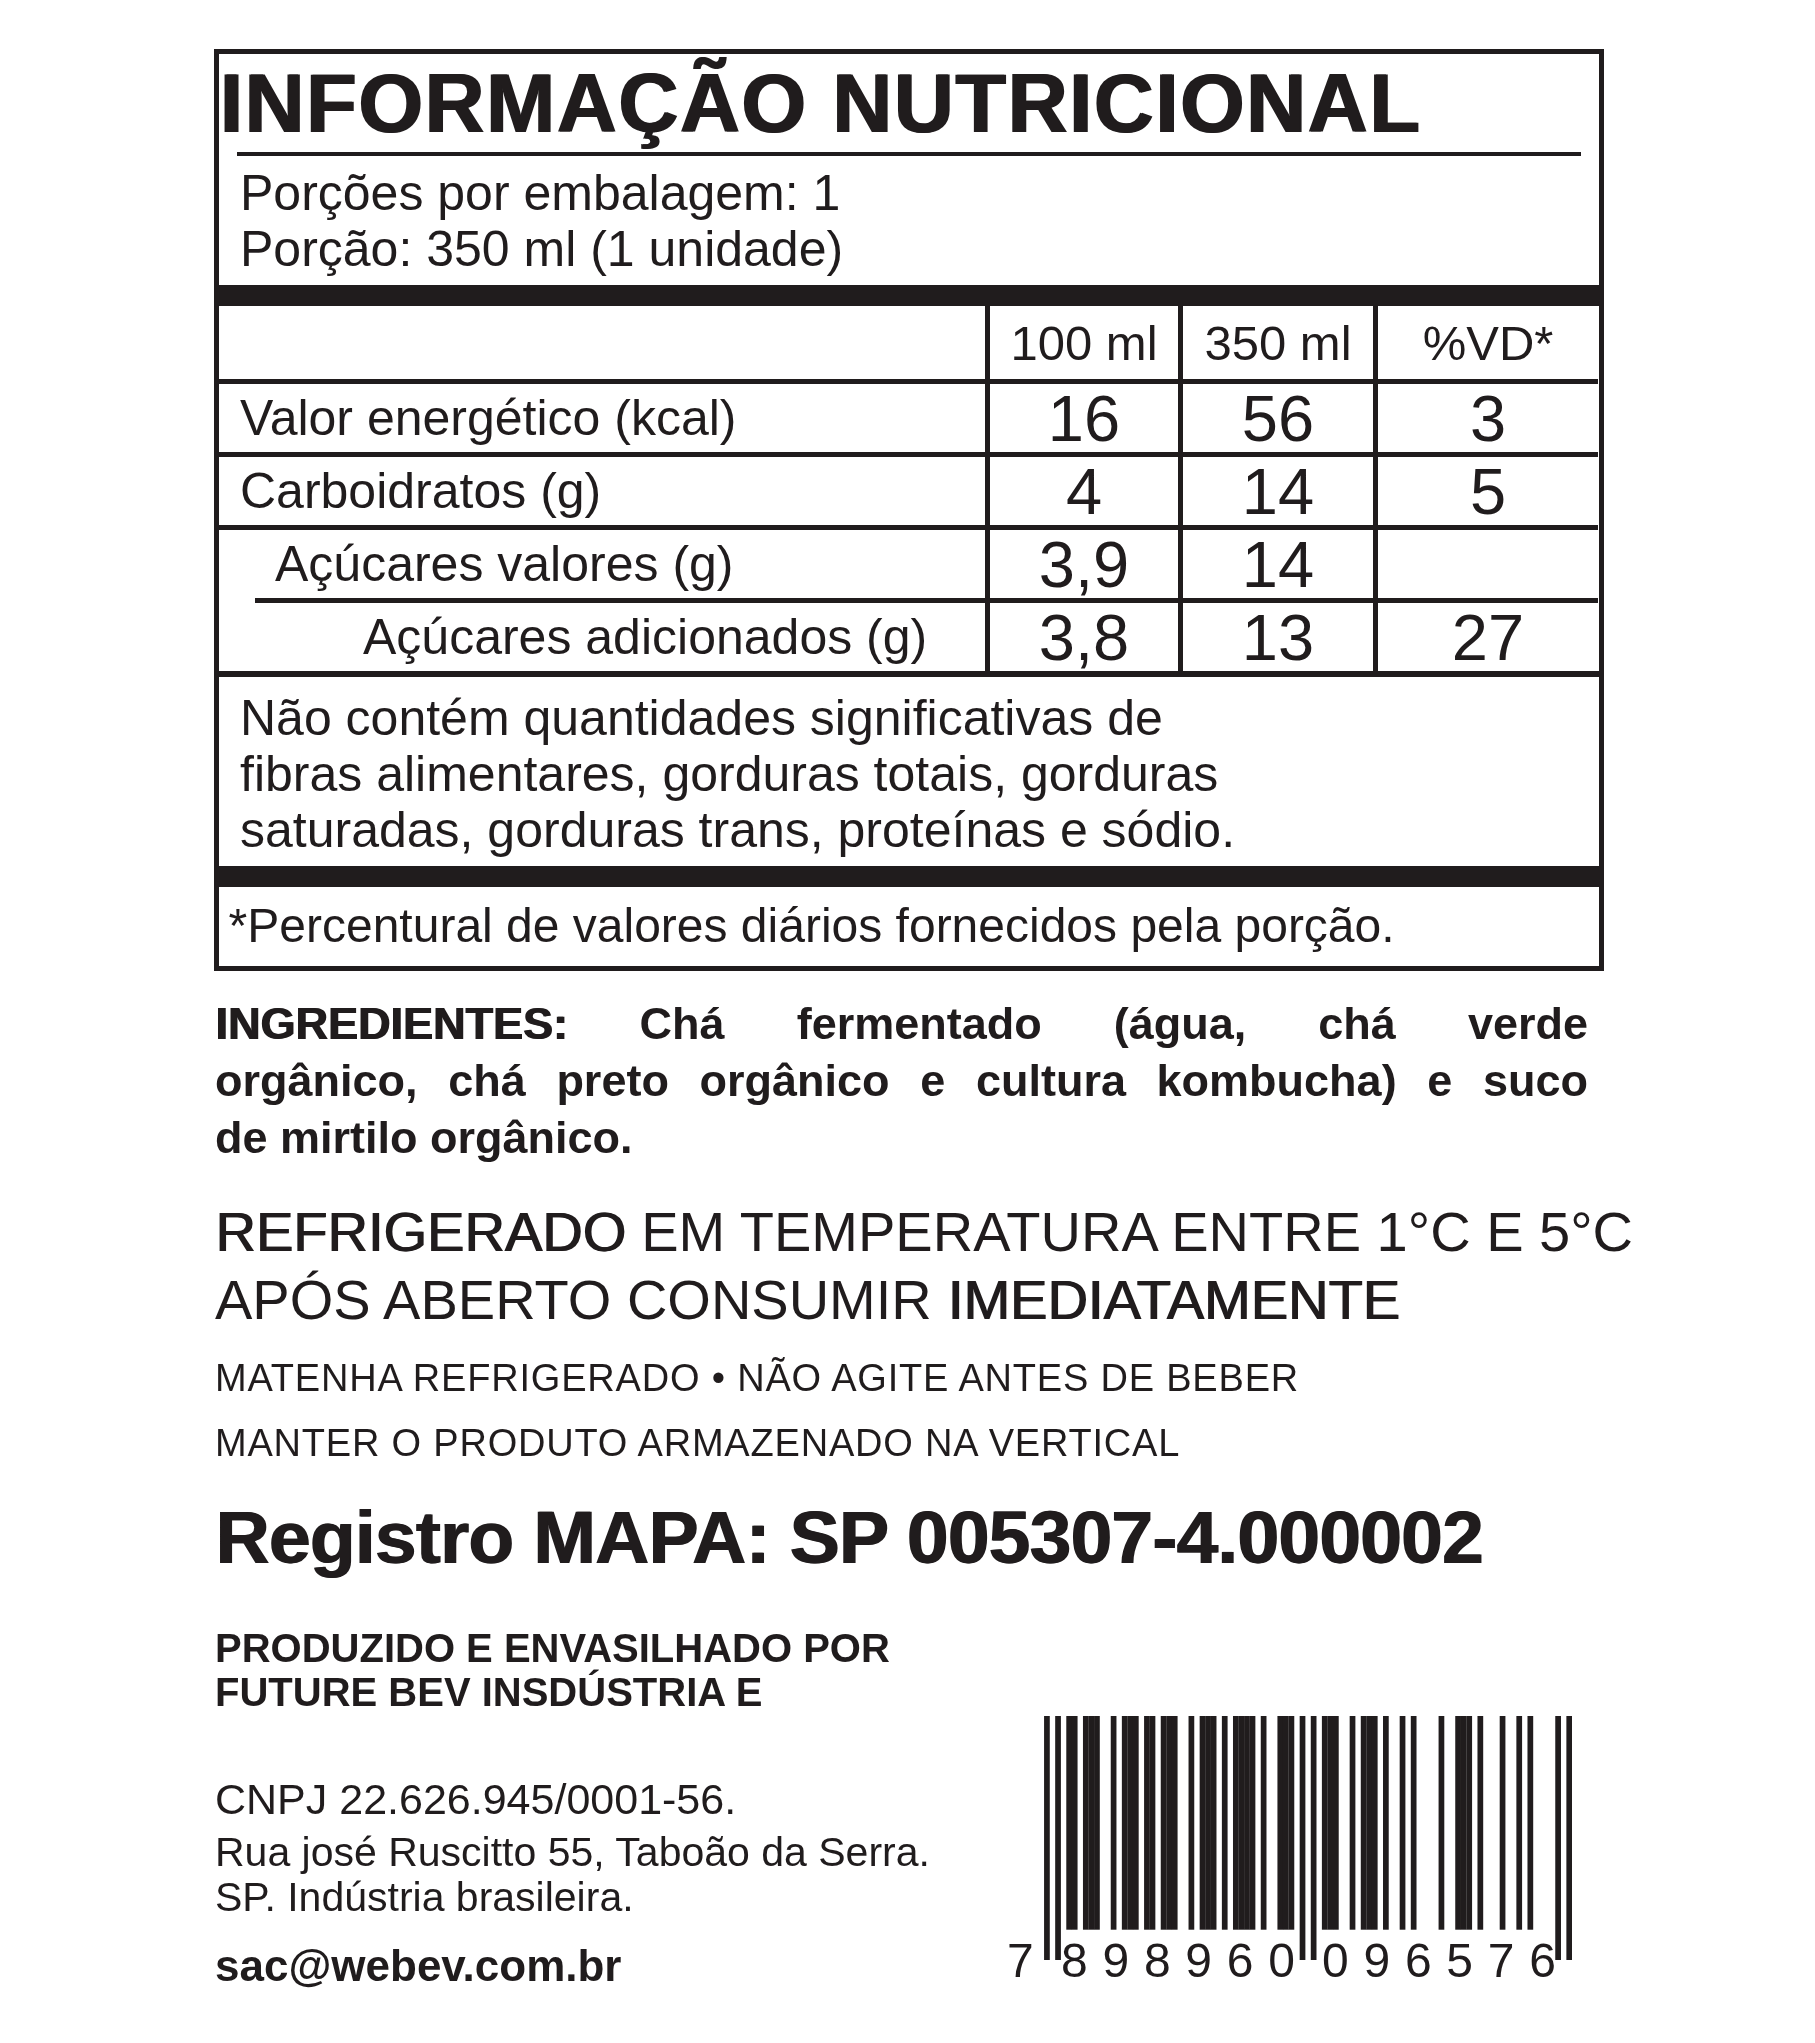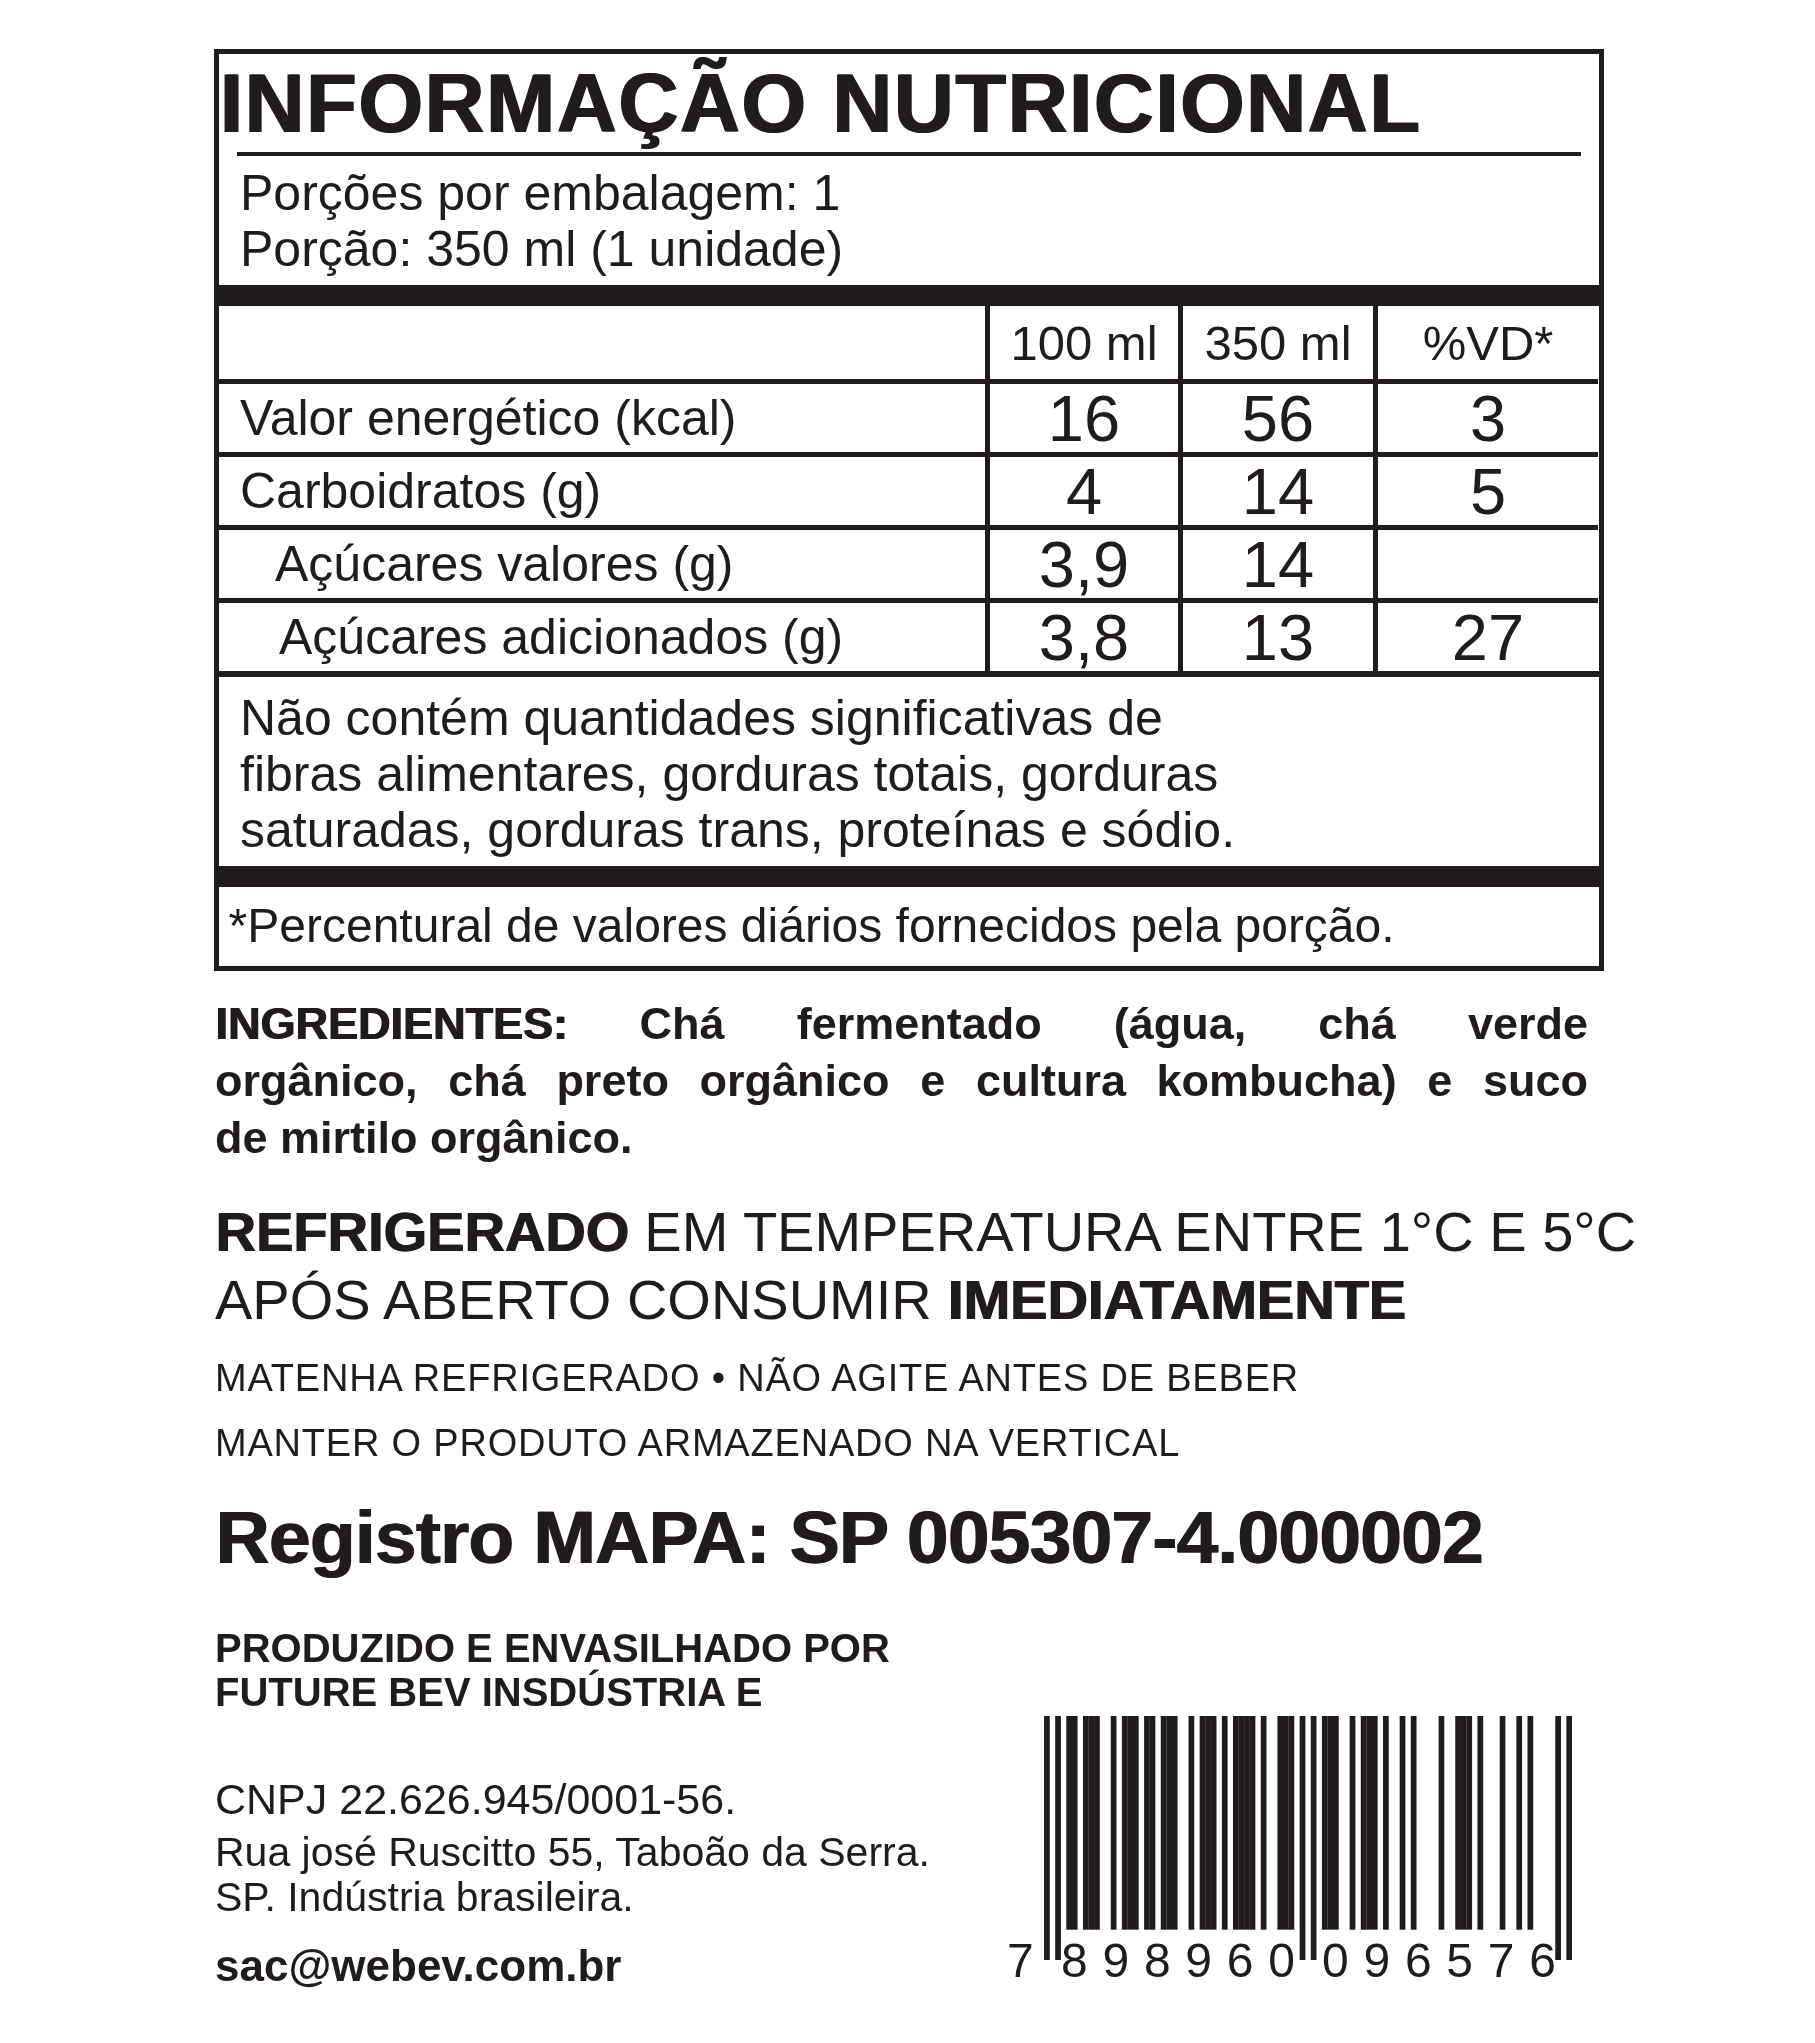--- a/index.html
+++ b/index.html
@@ -27,35 +27,35 @@
   .thick-bar{ height:21px; background:var(--ink); margin-top:8px; }
   .thick-bar.second{ margin-top:8px; }
 
   .ntable{ display:grid; grid-template-columns:766px 193px 195px 225px; border-bottom:6.4px solid var(--ink);text-align:right; }
   .ntable .cell{ display:flex; align-items:center; }
   .ntable .vline{ border-left:5.6px solid var(--ink); }
   .ntable .hcell{ height:73px; justify-content:center; font-size:49px; font-weight:400; }
   .ntable .dcell{ height:73px; border-top:5.6px solid var(--ink); }
   .ntable .lab{ font-size:50px; font-weight:400; padding-left:21px; justify-content:flex-start; }
   .ntable .lab.ind1{ padding-left:56px; }
-  .ntable .lab.ind2{ padding-left:60px; }
+  .ntable .lab.ind2{ padding-left:108px;margin-left:36px; }
   .ntable .val{ font-size:65px; font-weight:400; justify-content:center; line-height:1; }
 
   .note-para{ margin:12.8px 21px 0 21px; font-size:50px; line-height:56px; font-weight:400; }
   .footnote{ margin:11.2px 0 0 9.6px; font-size:48px; font-weight:400; white-space:nowrap; }
 
   
   .abs{ position:absolute; left:215px; width:1373px; }
   #ingredients{ top:995px; font-size:45px; font-weight:700; line-height:57px; }
   #ingredients .just{ text-align:justify; text-align-last:justify; }
 
   #storage-line1{ top:1199px; font-size:56px; white-space:nowrap; }
   #storage-line2{ top:1267px; font-size:56px; white-space:nowrap; }
   #storage-line1 .rest, #storage-line2 .start{ font-weight:400; }
-  #storage-line1 .hard, #storage-line2 .hard{ font-weight:700; }
+  #storage-line1 .hard, #storage-line2 .hard{ font-weight:400; }
   #storage-line3{ top:1357px; font-size:38px; font-weight:400; white-space:nowrap; letter-spacing:0.8px; }
   #storage-line4{ top:1422px; font-size:38px; font-weight:400; white-space:nowrap; letter-spacing:0.8px; }
 
   #registration{ top:1494px; font-size:75px; font-weight:700; letter-spacing:-0.8px; white-space:nowrap; }
 
   #producer{ top:1626px; font-size:40px; font-weight:700; line-height:44px; }
   #cnpj{ top:1775px; font-size:43px; font-weight:400; }
   #address1{ top:1829px; font-size:41px; font-weight:400; }
   #address2{ top:1874px; font-size:41px; font-weight:400; }
   #email{ top:1941px; font-size:44px; font-weight:700; }

